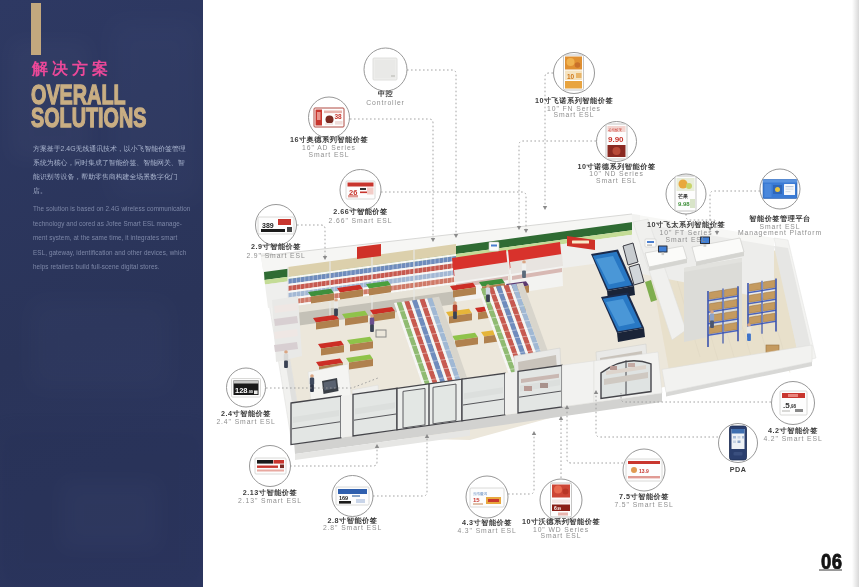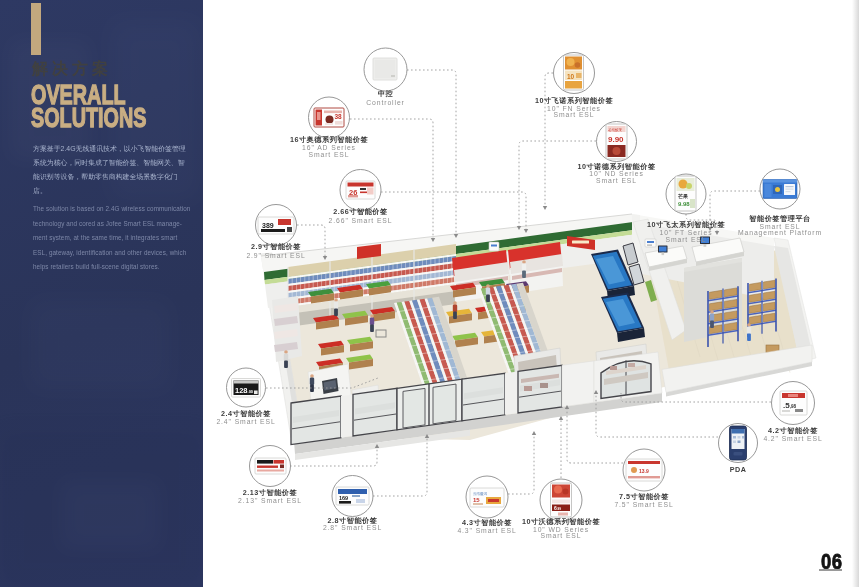--- a/index.html
+++ b/index.html
@@ -1,21 +1,21 @@
 <!DOCTYPE html>
 <html><head>
 <meta charset="utf-8">
 <style>
   html,body{margin:0;padding:0;}
   body{width:859px;height:587px;position:relative;background:#ffffff;overflow:hidden;
        font-family:"Liberation Sans",sans-serif;}
   .sidebar{position:absolute;left:0;top:0;width:203px;height:587px;
        background:linear-gradient(160deg,#2e3963 0%,#2a3459 55%,#2c3660 100%);}
   .goldbar{position:absolute;left:31px;top:3px;width:10px;height:52px;background:#c3a87e;}
-  .cntitle{position:absolute;left:32px;top:59px;color:#404040;font-size:16px;font-weight:bold;
+  .cntitle{position:absolute;left:32px;top:59px;color:#ec4899;font-size:16px;font-weight:bold;
        letter-spacing:4px;}
   .entitle{position:absolute;left:31px;top:83px;color:#c9ae83;font-size:27.5px;font-weight:bold;
        line-height:23px;letter-spacing:0px;transform:scaleX(0.72);transform-origin:left top;
        -webkit-text-stroke:1.3px #c9ae83;}
   .cnpara{position:absolute;left:33px;top:142px;width:155px;color:#a9b4ce;font-size:6.9px;
        line-height:13.9px;letter-spacing:0px;}
   .cnpara div{height:13.9px;}
   .enpara{position:absolute;left:33px;top:202px;width:154px;color:#7e88a8;font-size:6.3px;
        line-height:14.6px;letter-spacing:0.1px;}
   .enpara div{height:14.6px;white-space:nowrap;}

